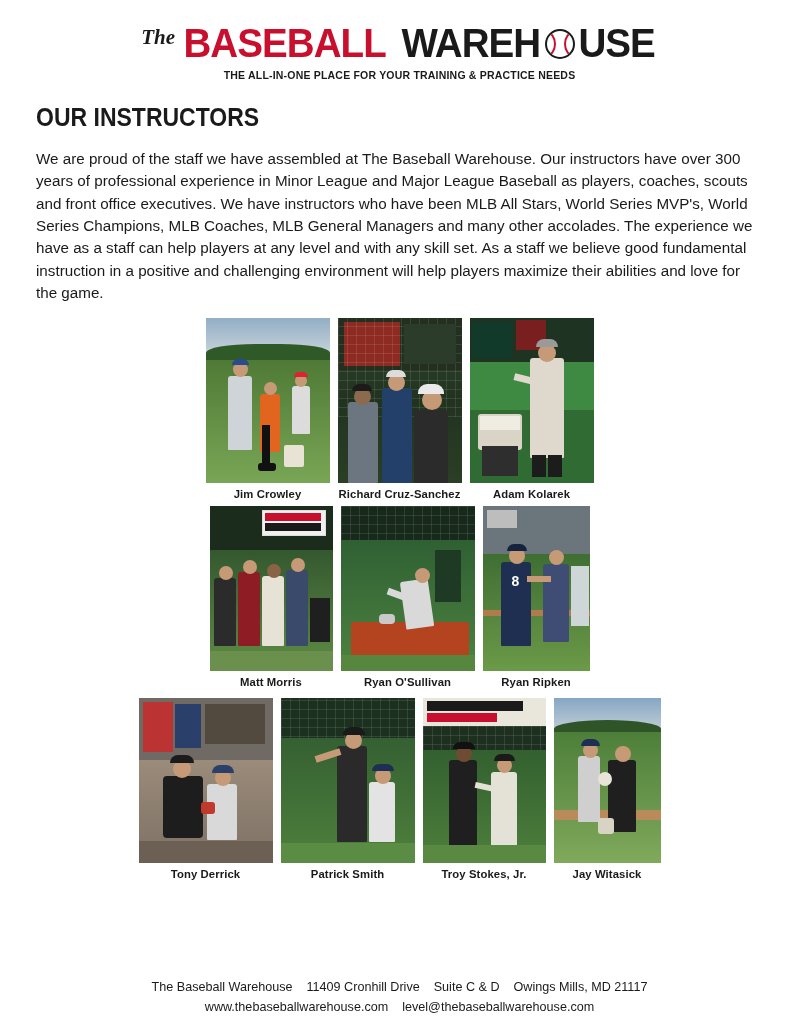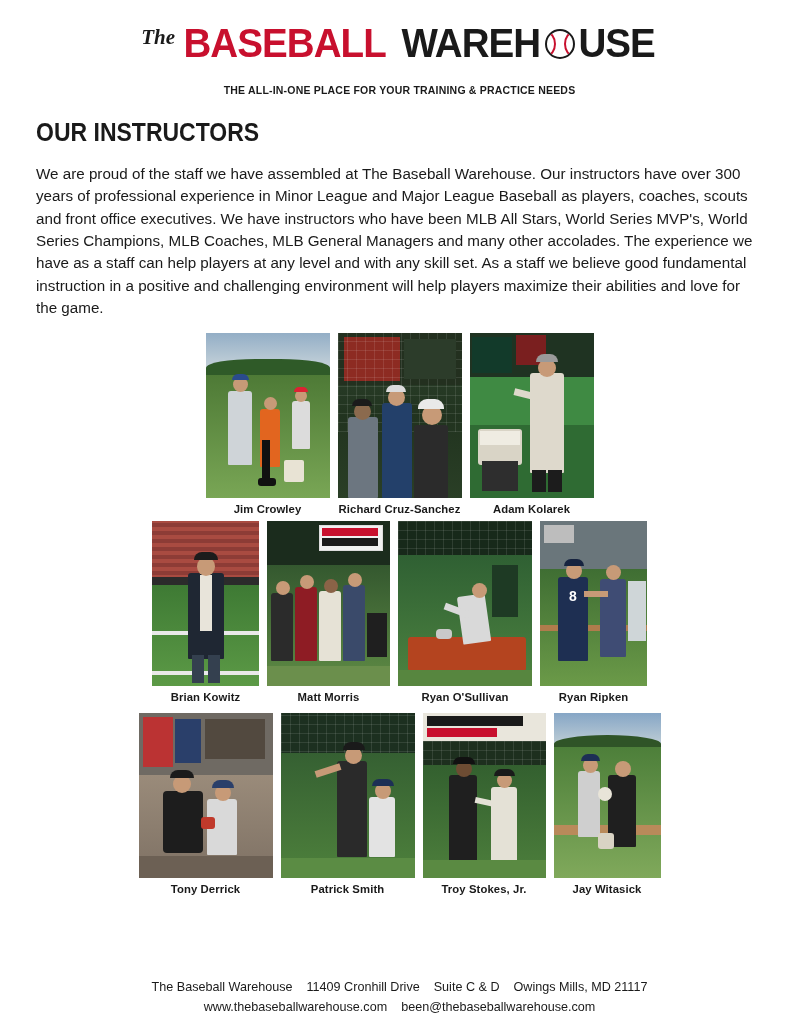--- a/index.html
+++ b/index.html
@@ -85,21 +85,21 @@
     border-radius: 50%;
     top: 0px;
   }
   .logo-ball-o::before { left: -11px; }
   .logo-ball-o::after { right: -11px; }
   .logo-tagline {
     font-size: 10.5px;
     font-weight: bold;
     letter-spacing: 0.2px;
     color: #1a1a1a;
-    margin-top: 20px;
+    margin-top: 5px;
   }
 
   
   .page-title {
     font-size: 25px;
     font-weight: bold;
     letter-spacing: 0px;
     color: #1a1a1a;
     margin: 22px 0 0 36px;
     font-stretch: condensed;
@@ -235,36 +235,20 @@
         <div style="position:absolute;left:10px;top:98px;width:40px;height:14px;background:#efece2;"></div>
         <div style="position:absolute;left:12px;top:128px;width:36px;height:30px;background:#2e2e2e;"></div>
       </div>
       <div class="caption">Adam Kolarek</div>
     </div>
 
   </div>
 
   <div class="row">
 
-    <div class="card">
-      <div class="thumb" style="width:107px;height:165px;background:linear-gradient(#9a3a32 0%,#b35047 22%,#3f7a36 40%,#4c8c3e 100%);">
-        <div style="position:absolute;left:0;top:0;width:100%;height:62px;background:repeating-linear-gradient(0deg,#8d3c36 0 4px,#a94b41 4px 8px);"></div>
-        <div style="position:absolute;left:0;top:56px;width:100%;height:8px;background:#2b2b2b;"></div>
-        <div style="position:absolute;left:0;top:64px;width:100%;height:101px;background:linear-gradient(#3e7a34,#5c9a46);"></div>
-        <div style="position:absolute;left:0;top:110px;width:100%;height:4px;background:#e9e9e9;"></div>
-        <div style="position:absolute;left:0;top:150px;width:100%;height:4px;background:#e9e9e9;"></div>
-        <div class="figure" style="left:36px;top:52px;width:36px;height:86px;background:#1f2733;"></div>
-        <div style="position:absolute;left:48px;top:54px;width:12px;height:56px;background:#e8e4da;"></div>
-        <div class="head" style="left:45px;top:36px;width:18px;height:19px;background:#c79a77;"></div>
-        <div style="position:absolute;left:42px;top:31px;width:24px;height:8px;background:#1c1c1c;border-radius:8px 8px 0 0;"></div>
-        <div style="position:absolute;left:40px;top:134px;width:12px;height:28px;background:#34404f;"></div>
-        <div style="position:absolute;left:56px;top:134px;width:12px;height:28px;background:#34404f;"></div>
-      </div>
-      <div class="caption">Brian Kowitz</div>
-    </div>
 
 
     <div class="card">
       <div class="thumb" style="width:123px;height:165px;background:linear-gradient(#243a26 0%,#2b4a2c 45%,#3d6b36 100%);">
         <div style="position:absolute;left:0;top:0;width:100%;height:44px;background:#1b2c1d;"></div>
         <div style="position:absolute;left:52px;top:4px;width:62px;height:24px;background:#f0f0f0;border:1px solid #ddd;"></div>
         <div style="position:absolute;left:55px;top:7px;width:56px;height:8px;background:#c8102e;"></div>
         <div style="position:absolute;left:55px;top:17px;width:56px;height:8px;background:#1a1a1a;"></div>
         <div style="position:absolute;left:0;top:44px;width:100%;height:121px;background:linear-gradient(#34582f,#5f8c45);"></div>
         <div class="figure" style="left:4px;top:72px;width:22px;height:68px;background:#2b2b2b;"></div>
@@ -393,15 +377,15 @@
     </div>
 
   </div>
 </div>
 
 <div class="footer">
   <div class="l1">
     <span>The Baseball Warehouse</span><span class="sp"></span><span>11409 Cronhill Drive</span><span class="sp"></span><span>Suite C &amp; D</span><span class="sp"></span><span>Owings Mills, MD 21117</span>
   </div>
   <div class="l2">
-    <span>www.thebaseballwarehouse.com</span><span class="sp"></span><span>been@thebaseballwarehouse.com</span>
+    <span>www.thebaseballwarehouse.com</span><span class="sp"></span><span>level@thebaseballwarehouse.com</span>
   </div>
 </div>
 
 </body></html>

